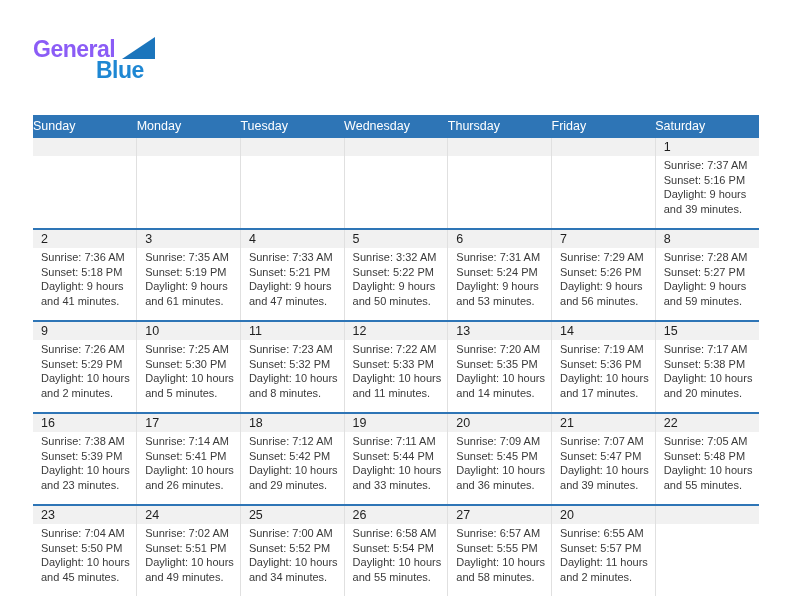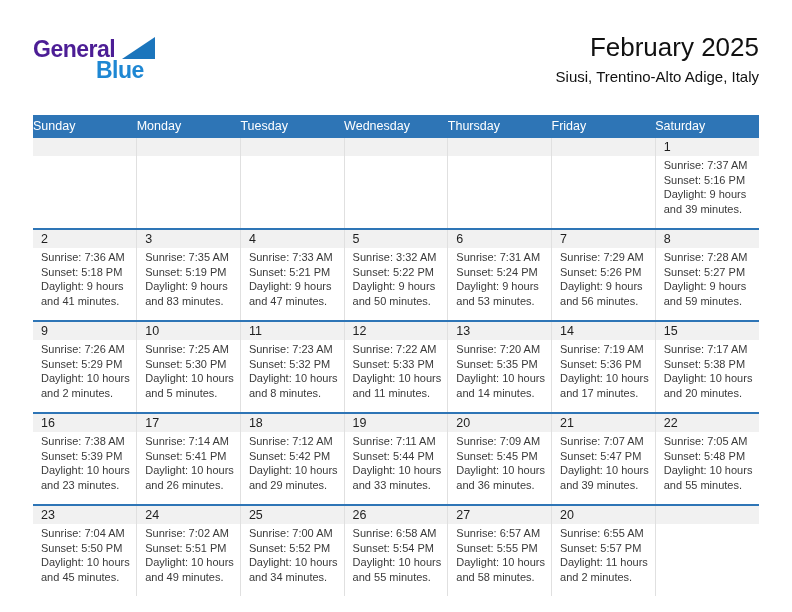--- a/index.html
+++ b/index.html
@@ -14,21 +14,21 @@
   
   .top {
     display: flex;
     align-items: flex-start;
     justify-content: space-between;
     padding-top: 32px;
     height: 73px;
   }
   .logo { position: relative; width: 150px; padding-top: 6px; }
   .logo-general {
-    font-size: 23px; font-weight: 600; color: #4c1d95; letter-spacing: -0.5px;
+    font-size: 23px; font-weight: 600; color: #8b5cf6; letter-spacing: -0.5px;
     line-height: 22px;
   }
   .logo-triangle {
     position: absolute; left: 89px; top: 5px;
     width: 0; height: 0;
     border-left: 33px solid transparent;
     border-bottom: 22px solid #1b75bc;
   }
   .logo-blue {
     display: block; margin-left: 63px; margin-top: -2px;
@@ -65,24 +65,20 @@
 </style>
 </head>
 <body>
 
 <div class="page">
   <div class="top">
     <div class="logo">
       <span class="logo-general">General</span>
       <span class="logo-triangle"></span>
       <span class="logo-blue">Blue</span>
-    </div>
-    <div class="title-block">
-      <h1 class="page-title">February 2025</h1>
-      <div class="subtitle">Siusi, Trentino-Alto Adige, Italy</div>
     </div>
   </div>
 
   <table class="calendar">
     <thead>
       <tr id="weekday-row">
           <th>Sunday</th>
           <th>Monday</th>
           <th>Tuesday</th>
           <th>Wednesday</th>
@@ -130,21 +126,21 @@
               <div>Daylight: 9 hours</div>
               <div>and 41 minutes.</div>
             </div>
           </td>
           <td>
             <div class="day-num">3</div>
             <div class="details">
               <div>Sunrise: 7:35 AM</div>
               <div>Sunset: 5:19 PM</div>
               <div>Daylight: 9 hours</div>
-              <div>and 83 minutes.</div>
+              <div>and 61 minutes.</div>
             </div>
           </td>
           <td>
             <div class="day-num">4</div>
             <div class="details">
               <div>Sunrise: 7:33 AM</div>
               <div>Sunset: 5:21 PM</div>
               <div>Daylight: 9 hours</div>
               <div>and 47 minutes.</div>
             </div>

